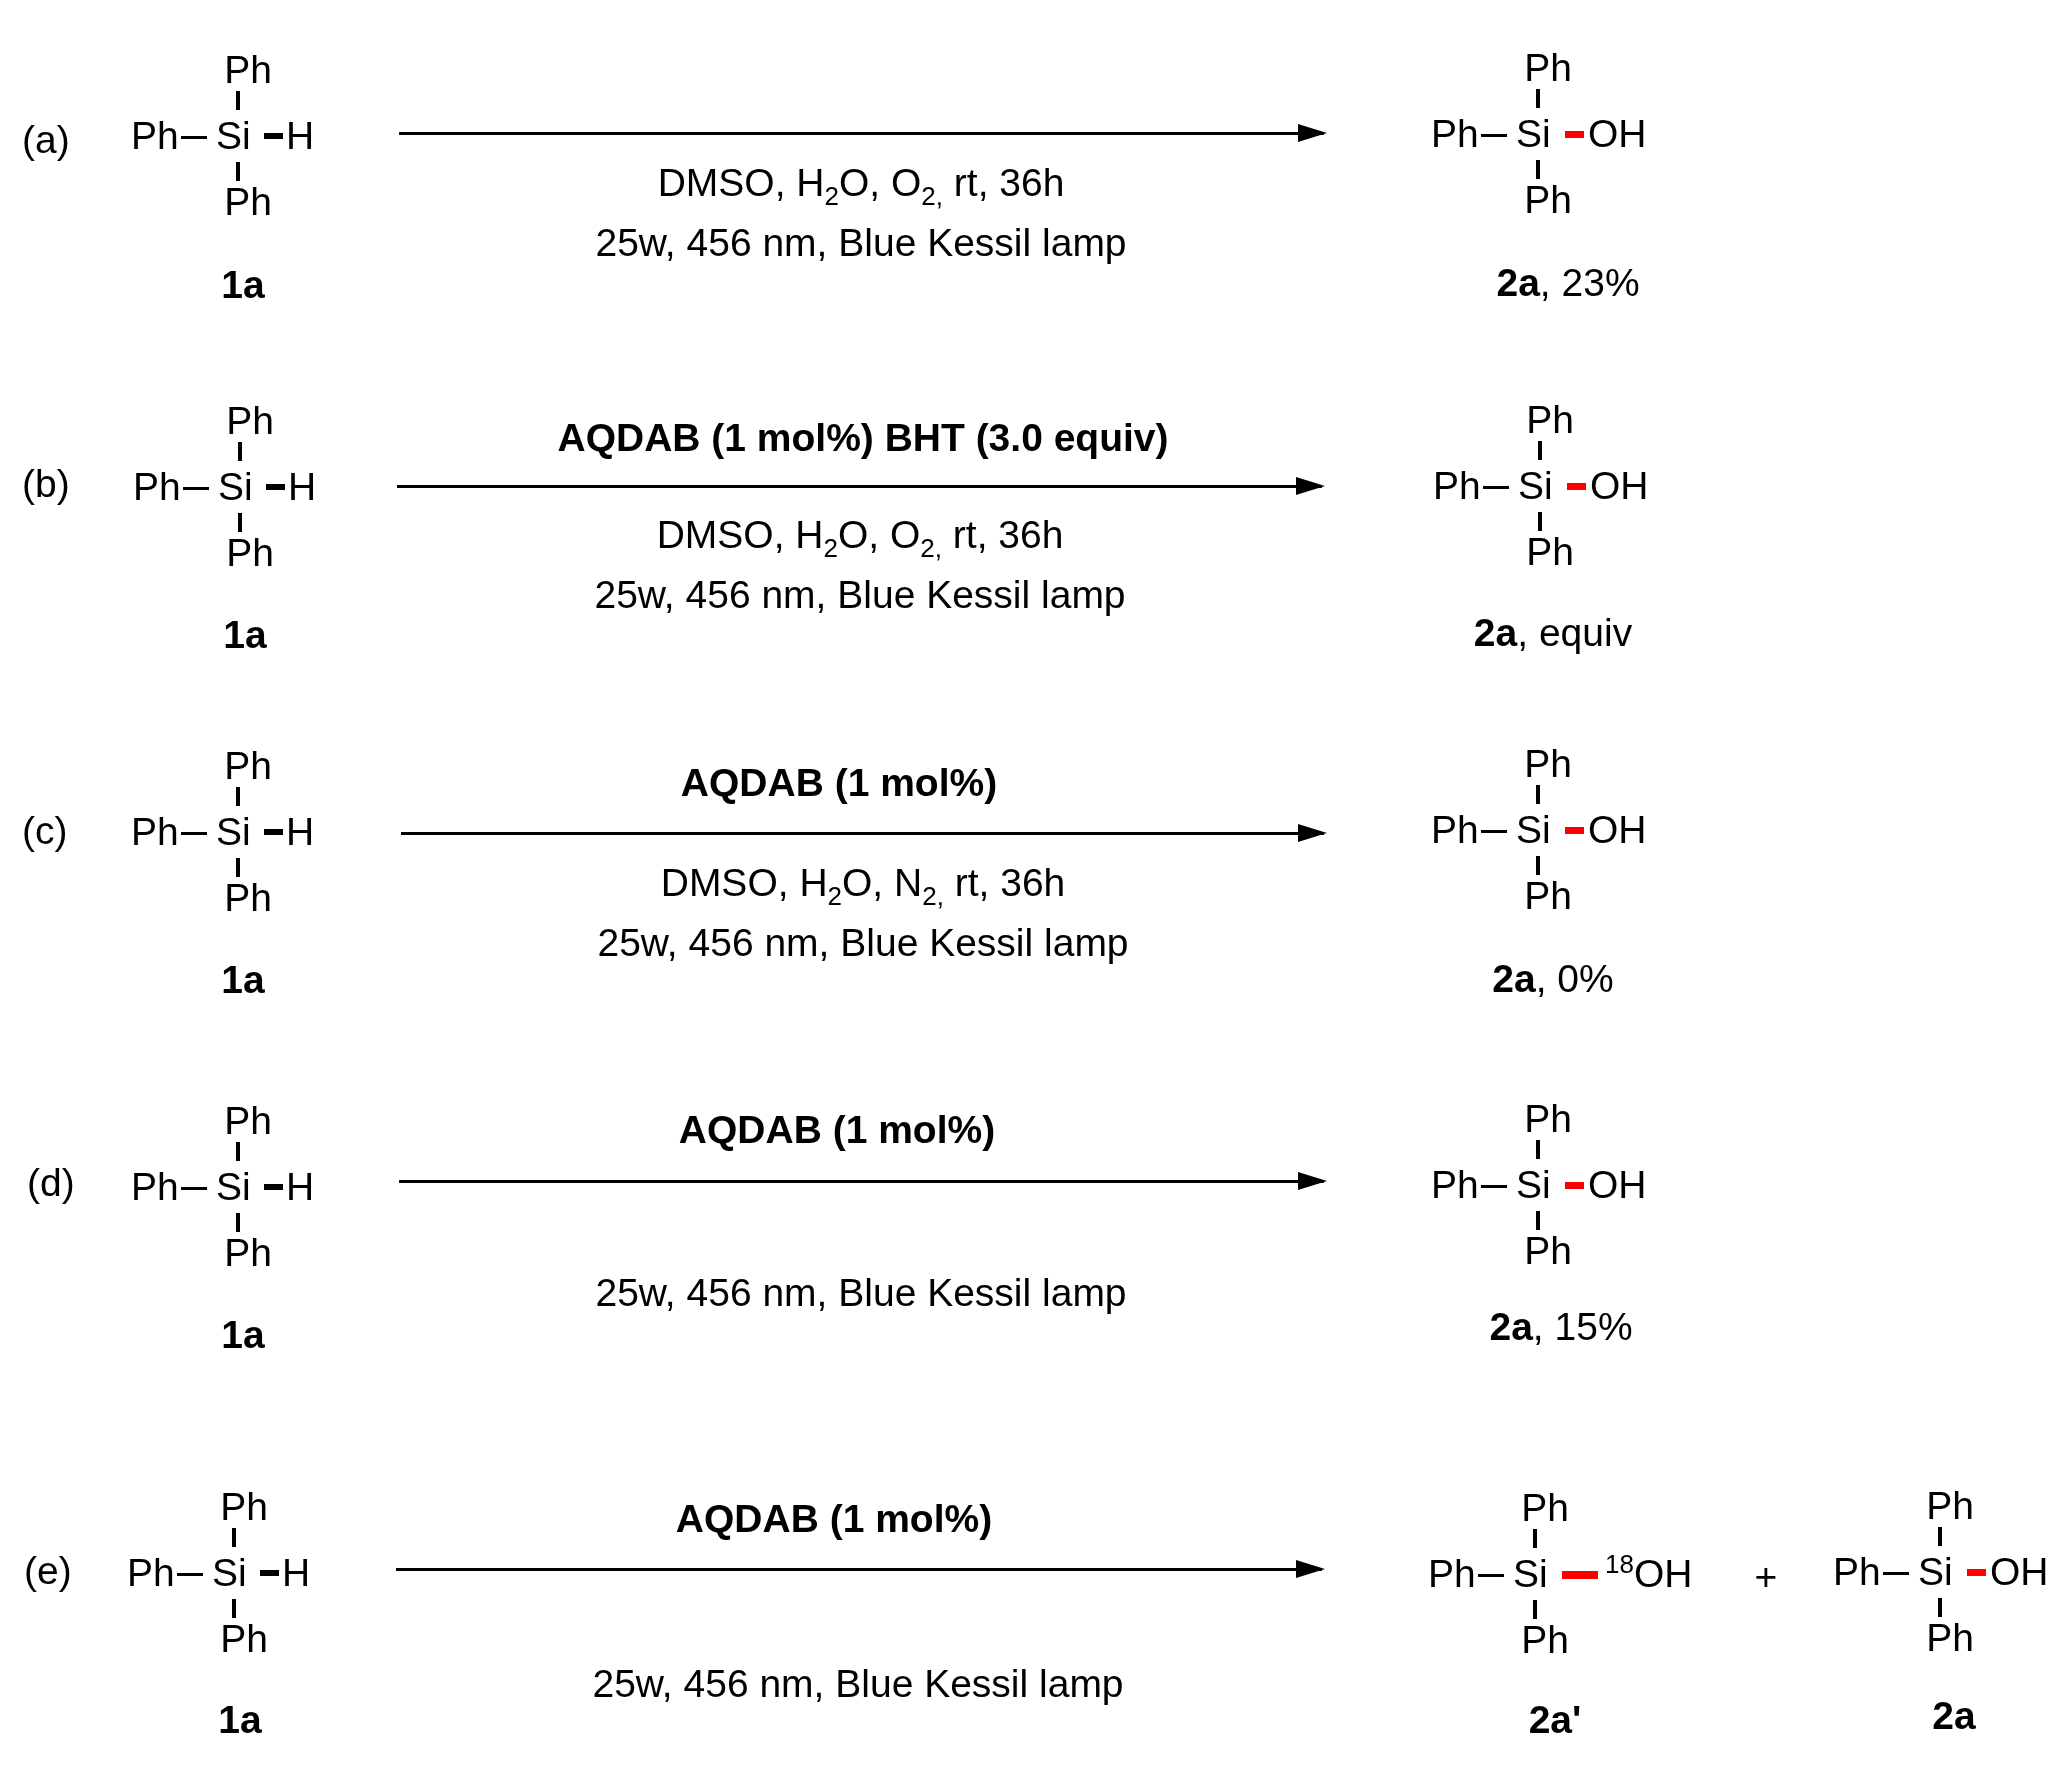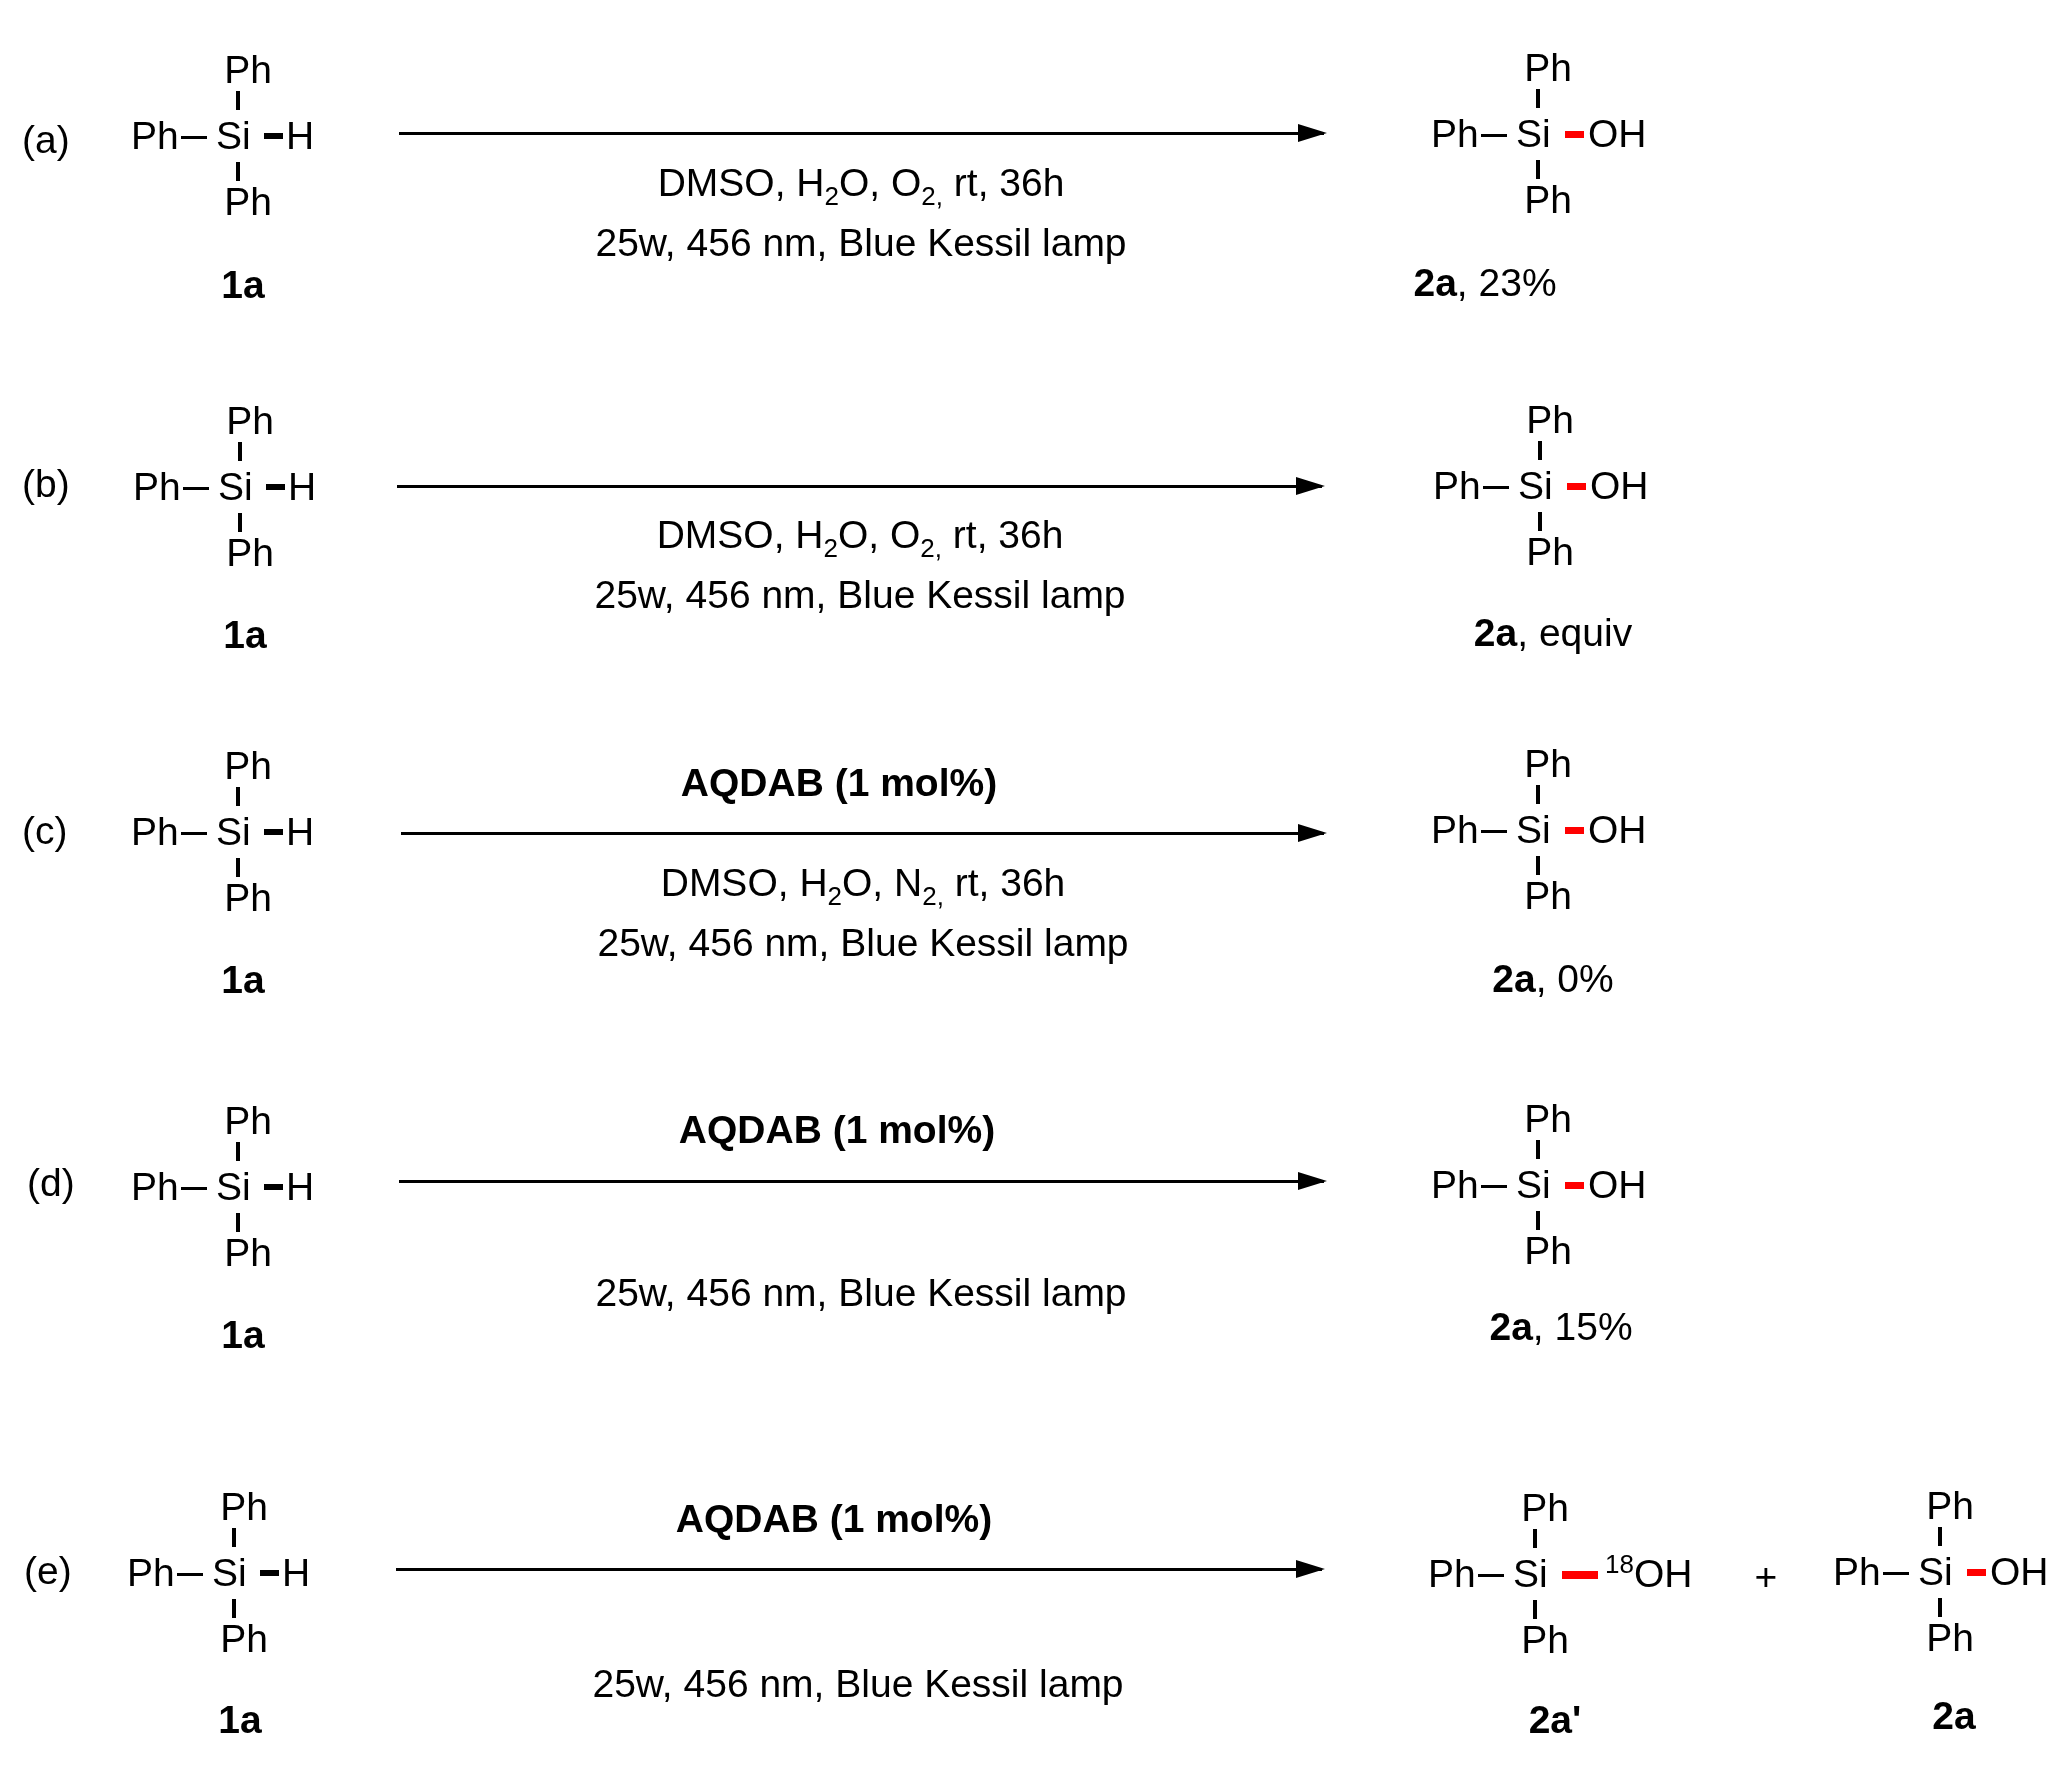--- a/index.html
+++ b/index.html
@@ -50,39 +50,40 @@
     <span class="t" style="left:-13.7px;top:-86px;">Ph</span>
     <span class="vb" style="left:-1.7px;top:-45px;height:19px;"></span>
     <span class="t" style="left:-107px;top:-19.7px;">Ph</span>
     <span class="hb" style="left:-57px;top:0px;width:26px;"></span>
     <span class="t" style="left:-22px;top:-19.7px;">Si</span>
     <span class="red-bond" style="left:26.5px;top:-3.4px;width:19px;height:7.7px;"></span>
     <span class="t" style="left:50px;top:-19.7px;">OH</span>
     <span class="vb" style="left:-1.7px;top:26px;height:19px;"></span>
     <span class="t" style="left:-13.7px;top:46px;">Ph</span>
   </div>
-  <span class="cmpd" style="left:1485px;top:263px;"><b>2a</b><span>, 23%</span></span>
+  <span class="cmpd" style="left:1568px;top:263px;"><b>2a</b><span>, 23%</span></span>
 </div>
 
 <div class="row" style="top:351px;">
   <span class="label" style="left:22px;top:113px;">(b)</span>
   <div class="mol" style="left:240px;top:136px;">
     <span class="t" style="left:-13.7px;top:-86px;">Ph</span>
     <span class="vb" style="left:-1.7px;top:-45px;height:19px;"></span>
     <span class="t" style="left:-107px;top:-19.7px;">Ph</span>
     <span class="hb" style="left:-57px;top:0px;width:26px;"></span>
     <span class="t" style="left:-22px;top:-19.7px;">Si</span>
     <span class="bold-bond" style="left:26px;top:-3.4px;width:19px;height:6.8px;"></span>
     <span class="t" style="left:48px;top:-19.7px;">H</span>
     <span class="vb" style="left:-1.7px;top:26px;height:19px;"></span>
     <span class="t" style="left:-13.7px;top:46px;">Ph</span>
   </div>
   <span class="cmpd" style="left:245px;top:264px;"><b>1a</b></span>
 
   <div class="arrow" style="left:397px;top:134px;width:925px;"></div>
+  <span class="cond top" style="left:863px;top:67px;">AQDAB (1 mol%) BHT (3.0 equiv)</span>
   <span class="cond bot" style="left:860px;top:164px;"><span>DMSO, H</span><sub>2</sub><span>O, O</span><sub>2,</sub><span> rt, 36h</span></span>
   <span class="cond bot" style="left:860px;top:224px;">25w, 456 nm, Blue Kessil lamp</span>
 
   <div class="mol" style="left:1540px;top:135px;">
     <span class="t" style="left:-13.7px;top:-86px;">Ph</span>
     <span class="vb" style="left:-1.7px;top:-45px;height:19px;"></span>
     <span class="t" style="left:-107px;top:-19.7px;">Ph</span>
     <span class="hb" style="left:-57px;top:0px;width:26px;"></span>
     <span class="t" style="left:-22px;top:-19.7px;">Si</span>
     <span class="red-bond" style="left:26.5px;top:-3.4px;width:19px;height:7.7px;"></span>

